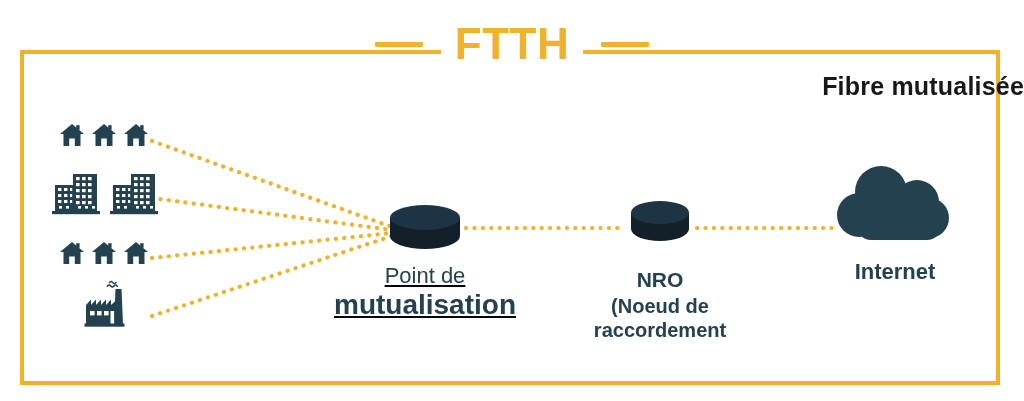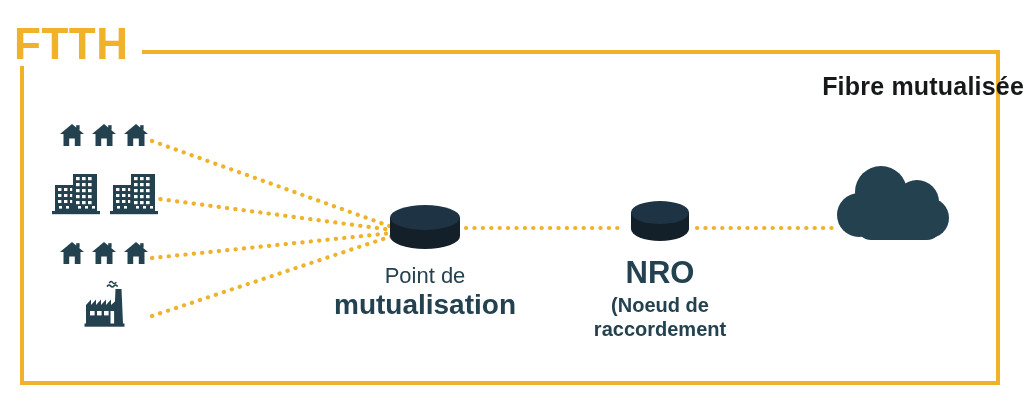--- a/index.html
+++ b/index.html
@@ -36,24 +36,23 @@
   }
 
   
   .title-band {
     position: absolute;
     left: 0;
     top: 16px;
     width: 1024px;
     height: 56px;
     display: flex;
-    align-items: flex-start;
+    align-items: center;
     justify-content: center;
     gap: 18px;
-    flex-direction: column;
   }
   .title-rule {
     width: 48px;
     height: 5px;
     background: #EFB22A;
     border-radius: 1px;
   }
   .title-text {
     font-size: 44px;
     font-weight: bold;
@@ -104,33 +103,33 @@
     left: 0; top: 0;
     width: 1024px; height: 401px;
     pointer-events: none;
   }
 
   
   .node {
     position: absolute;
     text-align: center;
   }
-  .node-pm   { left: 320px; top: 204px; width: 210px; }
+  .node-pm   { left: 320px; top: 204px; width: 210px; text-decoration: underline; }
   .node-nro  { left: 545px; top: 200px; width: 230px; }
   .node-net  { left: 800px; top: 160px; width: 190px; }
 
   .cyl-wrap { display: flex; justify-content: center; }
 
   .node-label {
     color: #24414F;
     line-height: 1.12;
   }
   .pm-label   { margin-top: 14px; font-size: 22px; font-weight: normal; }
   .pm-label b { display: block; font-size: 28px; font-weight: bold; }
-  .nro-label  { margin-top: 12px; font-size: 31px; font-weight: bold; }
+  .nro-label  { margin-top: 24px; font-size: 21px; font-weight: bold; }
   .nro-sub    { margin-top: 2px; font-size: 20px; font-weight: bold; line-height: 1.22; }
   .net-label  { margin-top: 10px; font-size: 22px; font-weight: bold; }
 </style>
 </head>
 <body>
 
 <div id="stage">
 
   <div class="frame"></div>
 
@@ -317,15 +316,16 @@
       <svg width="132" height="90" viewBox="0 0 132 90">
         <g fill="#24414F">
           <circle cx="52" cy="32" r="26"></circle>
           <circle cx="88" cy="42" r="22"></circle>
           <circle cx="30" cy="55" r="22"></circle>
           <circle cx="100" cy="58" r="20"></circle>
           <rect x="28" y="52" width="84" height="28" rx="14"></rect>
         </g>
       </svg>
     </div>
+    <div class="node-label net-label">Internet</div>
   </div>
 
 </div>
 
 </body></html>

